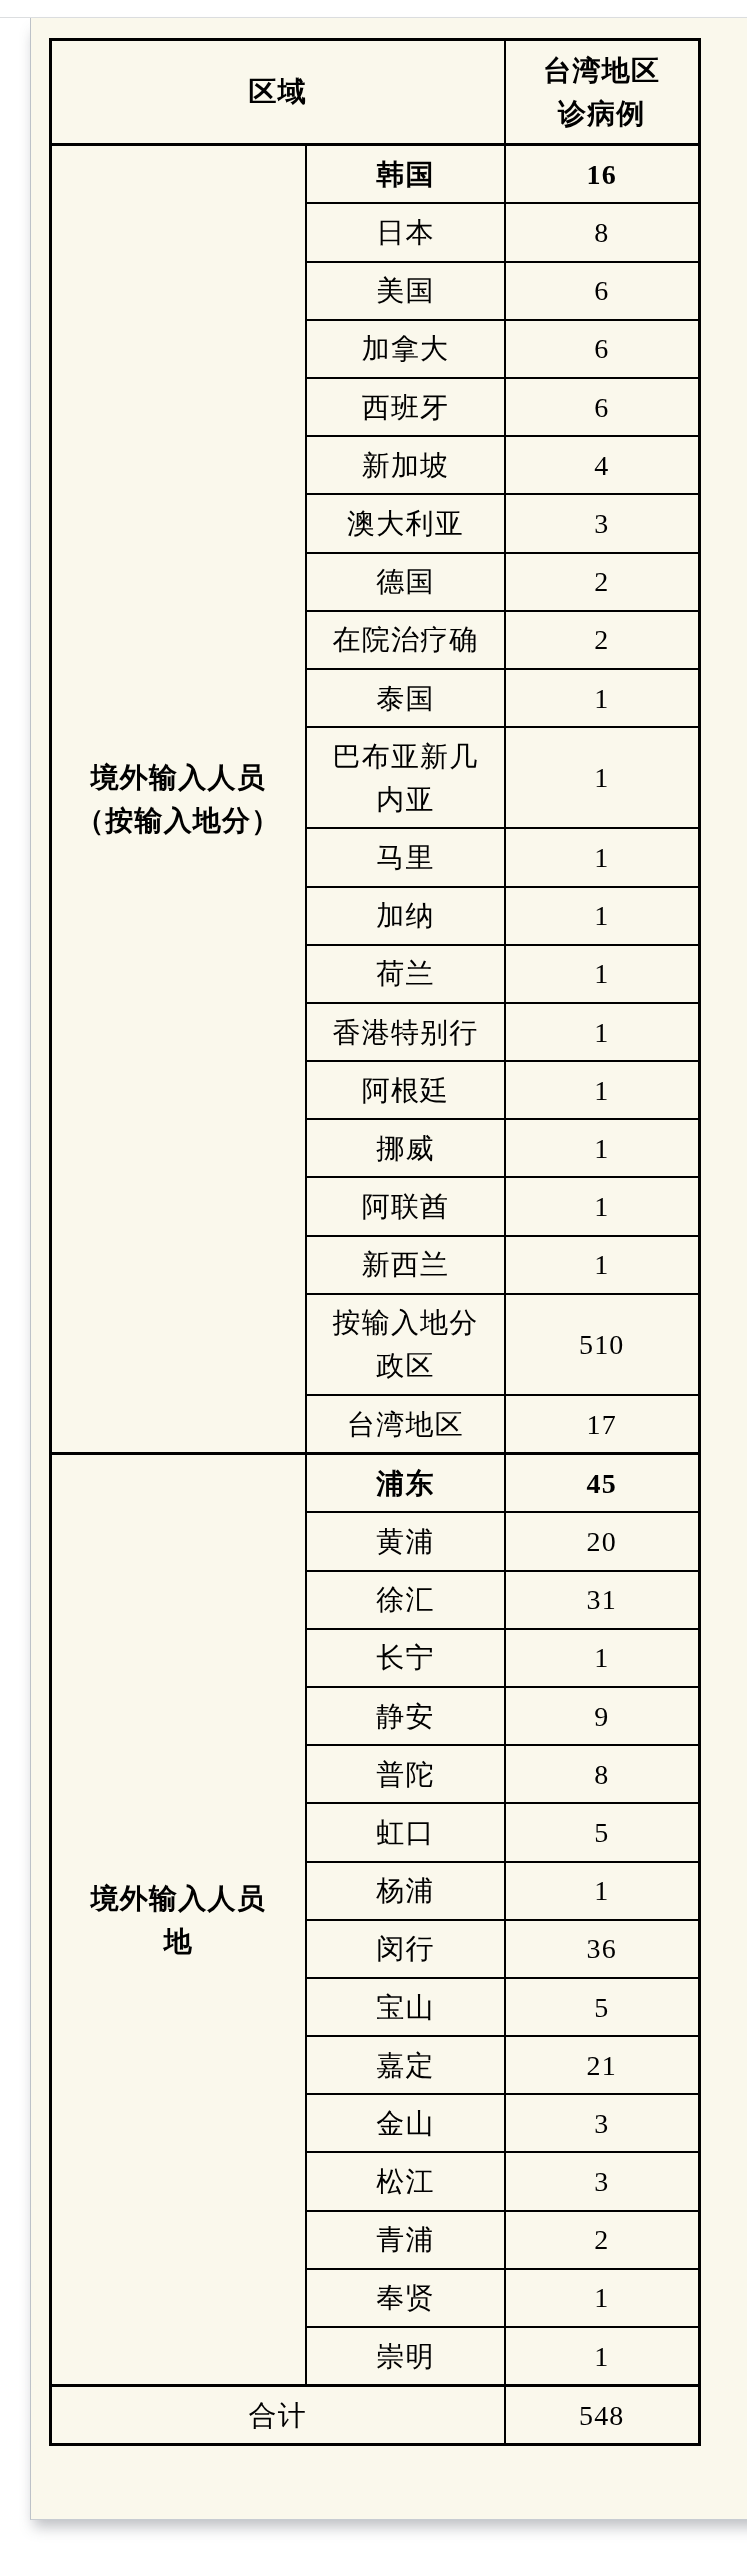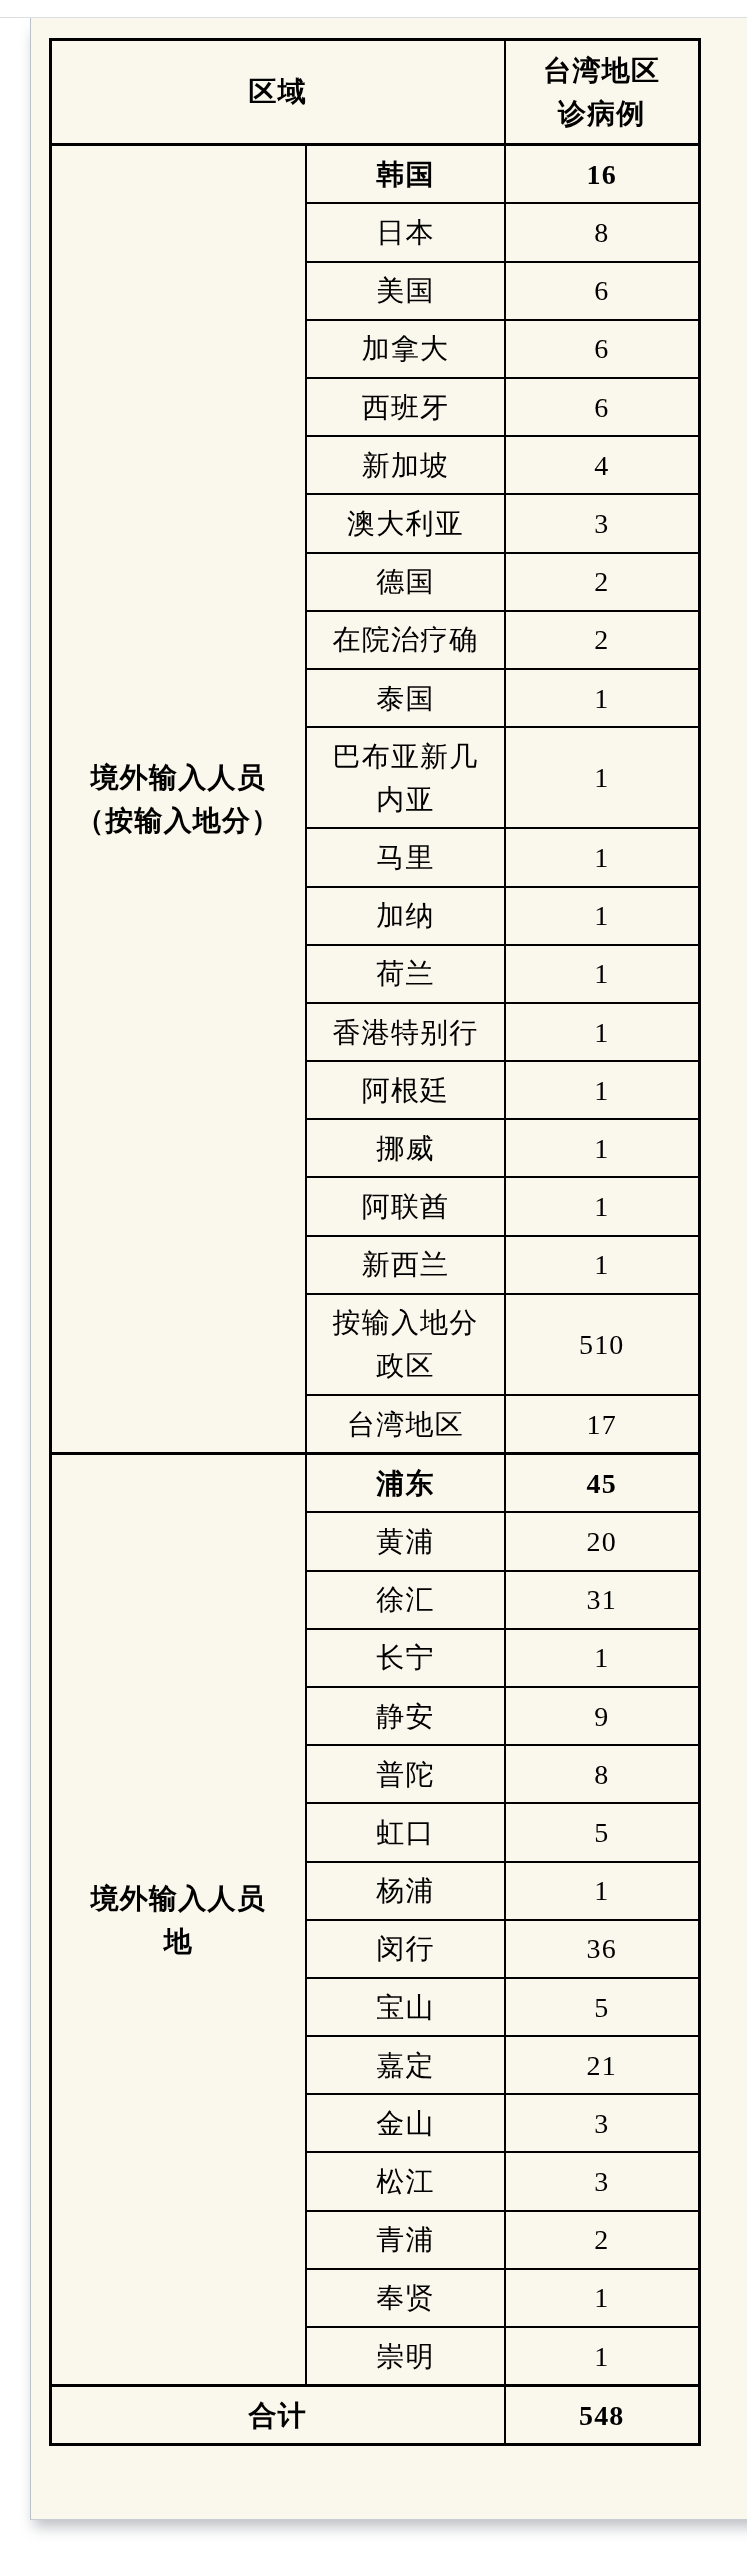--- a/index.html
+++ b/index.html
@@ -58,21 +58,20 @@
     font-weight: 700;
     border-bottom: 3.6px solid #000000;
     padding: 8.4px 2.4px;
   }
   tbody tr.group-first td {
     border-top: 3.6px solid #000000;
     font-weight: bold;
   }
   tfoot td {
     border-top: 3.6px solid #000000;
-    font-weight: bold;
   }
 </style>
 </head>
 <body>
 
 <div class="top-rule"></div>
 
 <div class="panel">
   <table class="cases">
     <colgroup>

